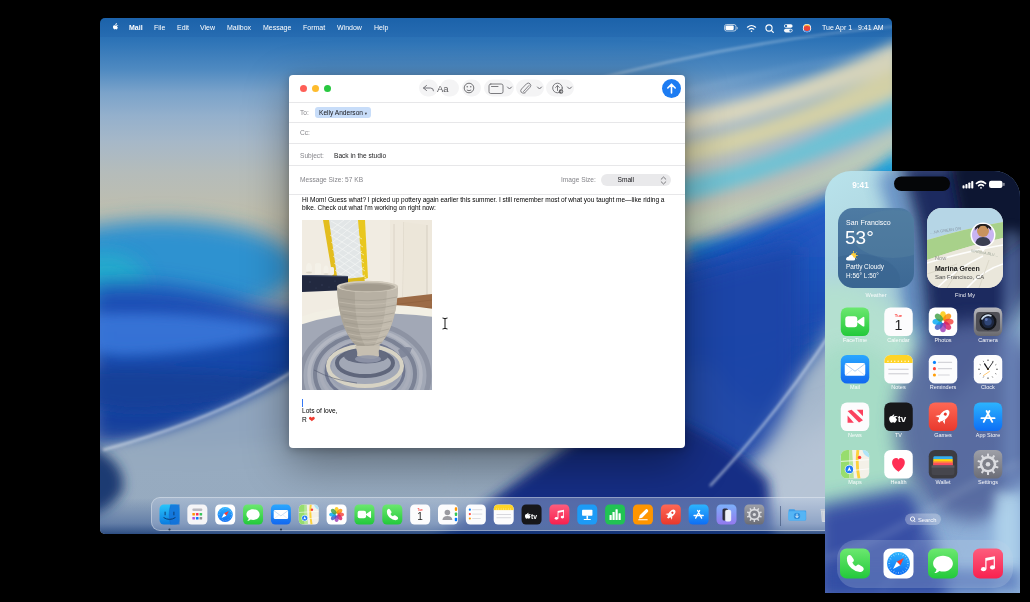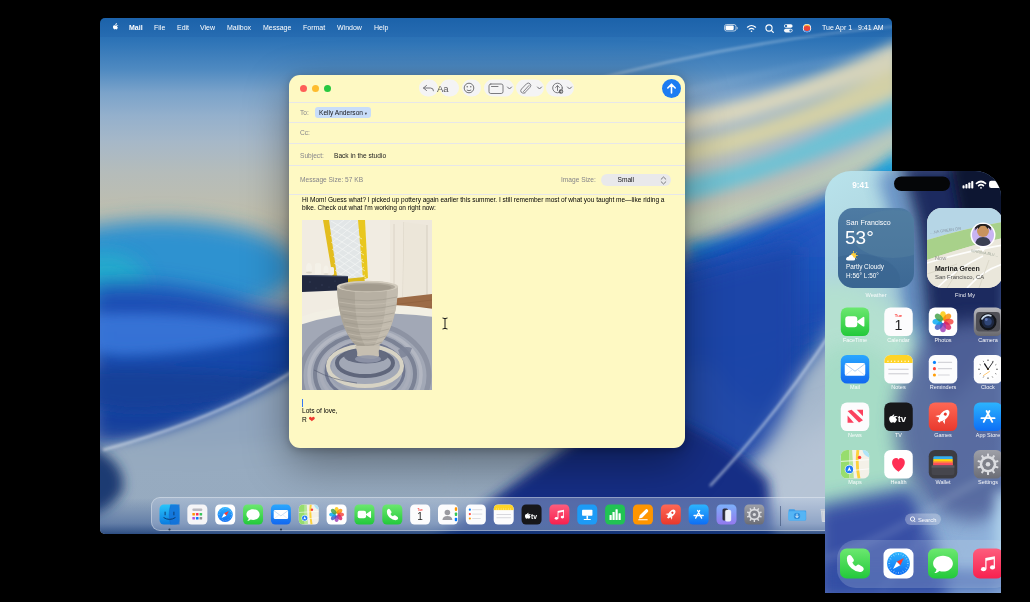--- a/index.html
+++ b/index.html
@@ -1,21 +1,21 @@
 <!DOCTYPE html>
 <html><head><meta charset="utf-8"><style>
 *{box-sizing:border-box;margin:0;padding:0}
 html,body{width:1030px;height:602px;background:#000;overflow:hidden}
 body{font-family:"Liberation Sans",sans-serif;position:relative}
 #desktop{position:absolute;left:100px;top:18px;width:792px;height:516px;border-radius:5px;overflow:hidden}
 #wall{position:absolute;left:0;top:0}
 #menubar{position:absolute;left:0;top:0;width:100%;height:19px;color:#fff;font-size:7px}
 .mb{position:absolute;top:4.5px;line-height:10px;white-space:nowrap}
-#phone{position:absolute;left:825px;top:171px;width:176px;height:422px;border-radius:26px 26px 0 0;overflow:hidden}
-#mailwin{position:absolute;left:289px;top:75px;width:396px;height:373px;background:#fef9c3;border-radius:11px;box-shadow:0 15px 45px rgba(0,0,0,.4),0 2px 10px rgba(0,0,0,.25)}
+#phone{position:absolute;left:825px;top:171px;width:195px;height:422px;border-radius:26px 26px 0 0;overflow:hidden}
+#mailwin{position:absolute;left:289px;top:75px;width:396px;height:373px;background:#ffffff;border-radius:4px;box-shadow:0 15px 45px rgba(0,0,0,.4),0 2px 10px rgba(0,0,0,.25)}
 .tl{position:absolute;width:7px;height:7px;border-radius:50%;top:9.5px}
 .mrow{position:absolute;left:0;width:100%;border-top:0.7px solid #e7e7e9}
 .mlab{position:absolute;color:#85858a;font-size:6.6px;white-space:nowrap}
 .mtxt{position:absolute;color:#1b1b1d;font-size:6.6px;white-space:nowrap}
 #bodytxt{position:absolute;left:13px;top:121px;width:372px;font-size:6.55px;line-height:8px;color:#000;letter-spacing:-0.02px}
 #sendbtn{position:absolute;left:372.5px;top:4px;width:19px;height:19px;border-radius:50%;background:#1d7cf2}
 #ibeam{position:absolute;left:441px;top:317px;width:8px;height:13px}
 </style></head>
 <body>
 <div id="desktop">

